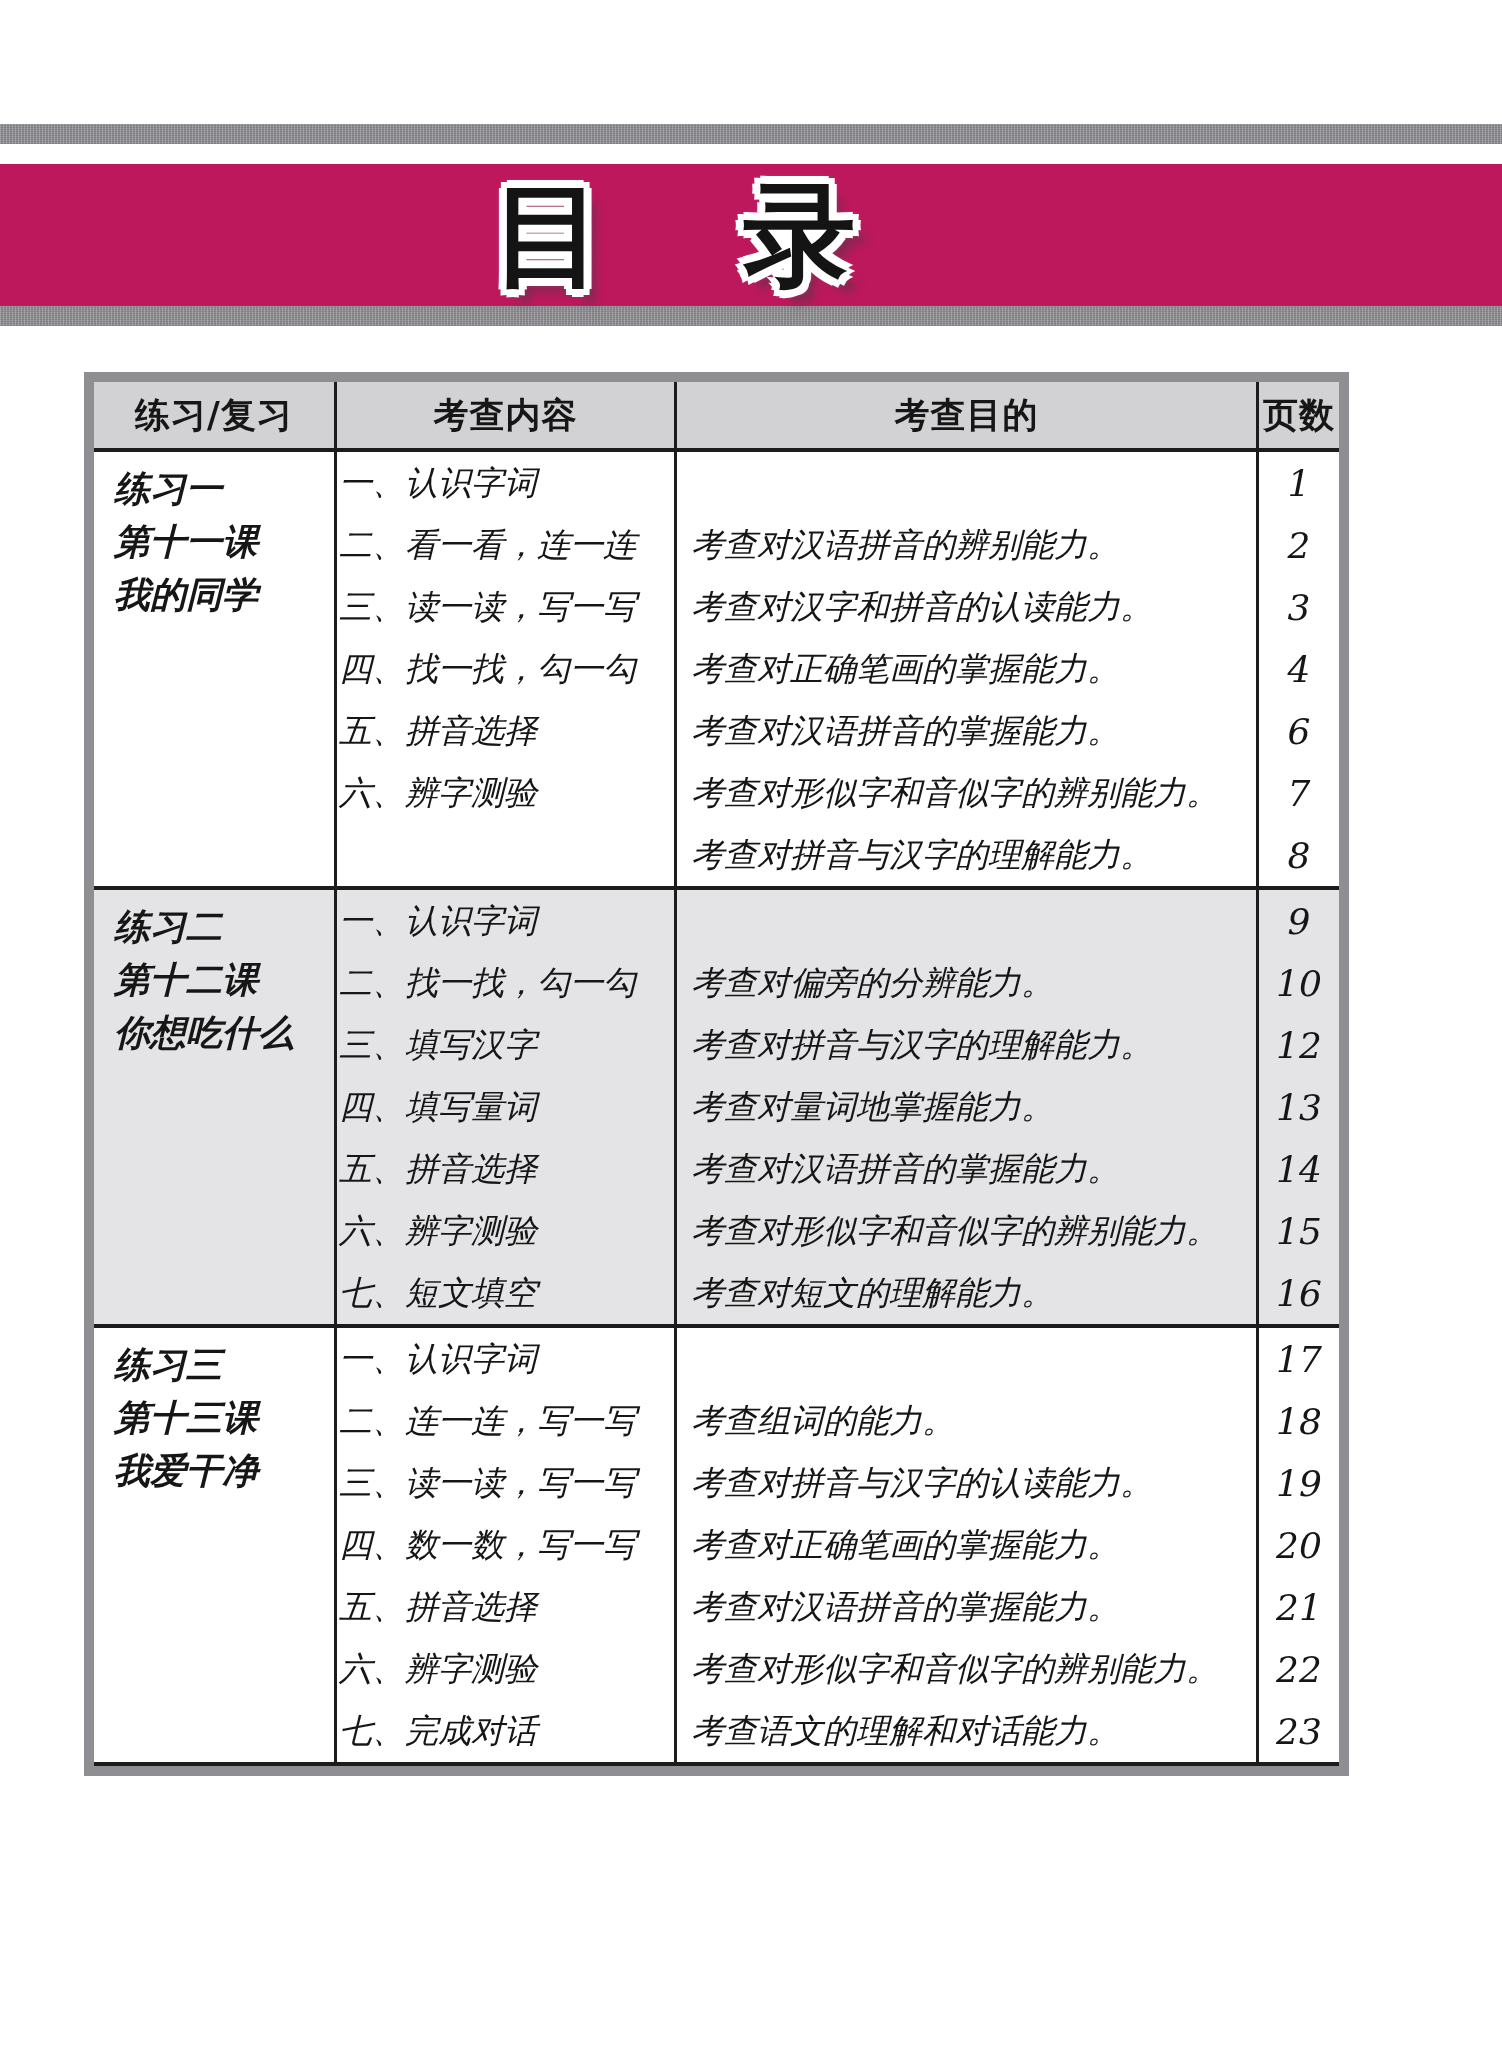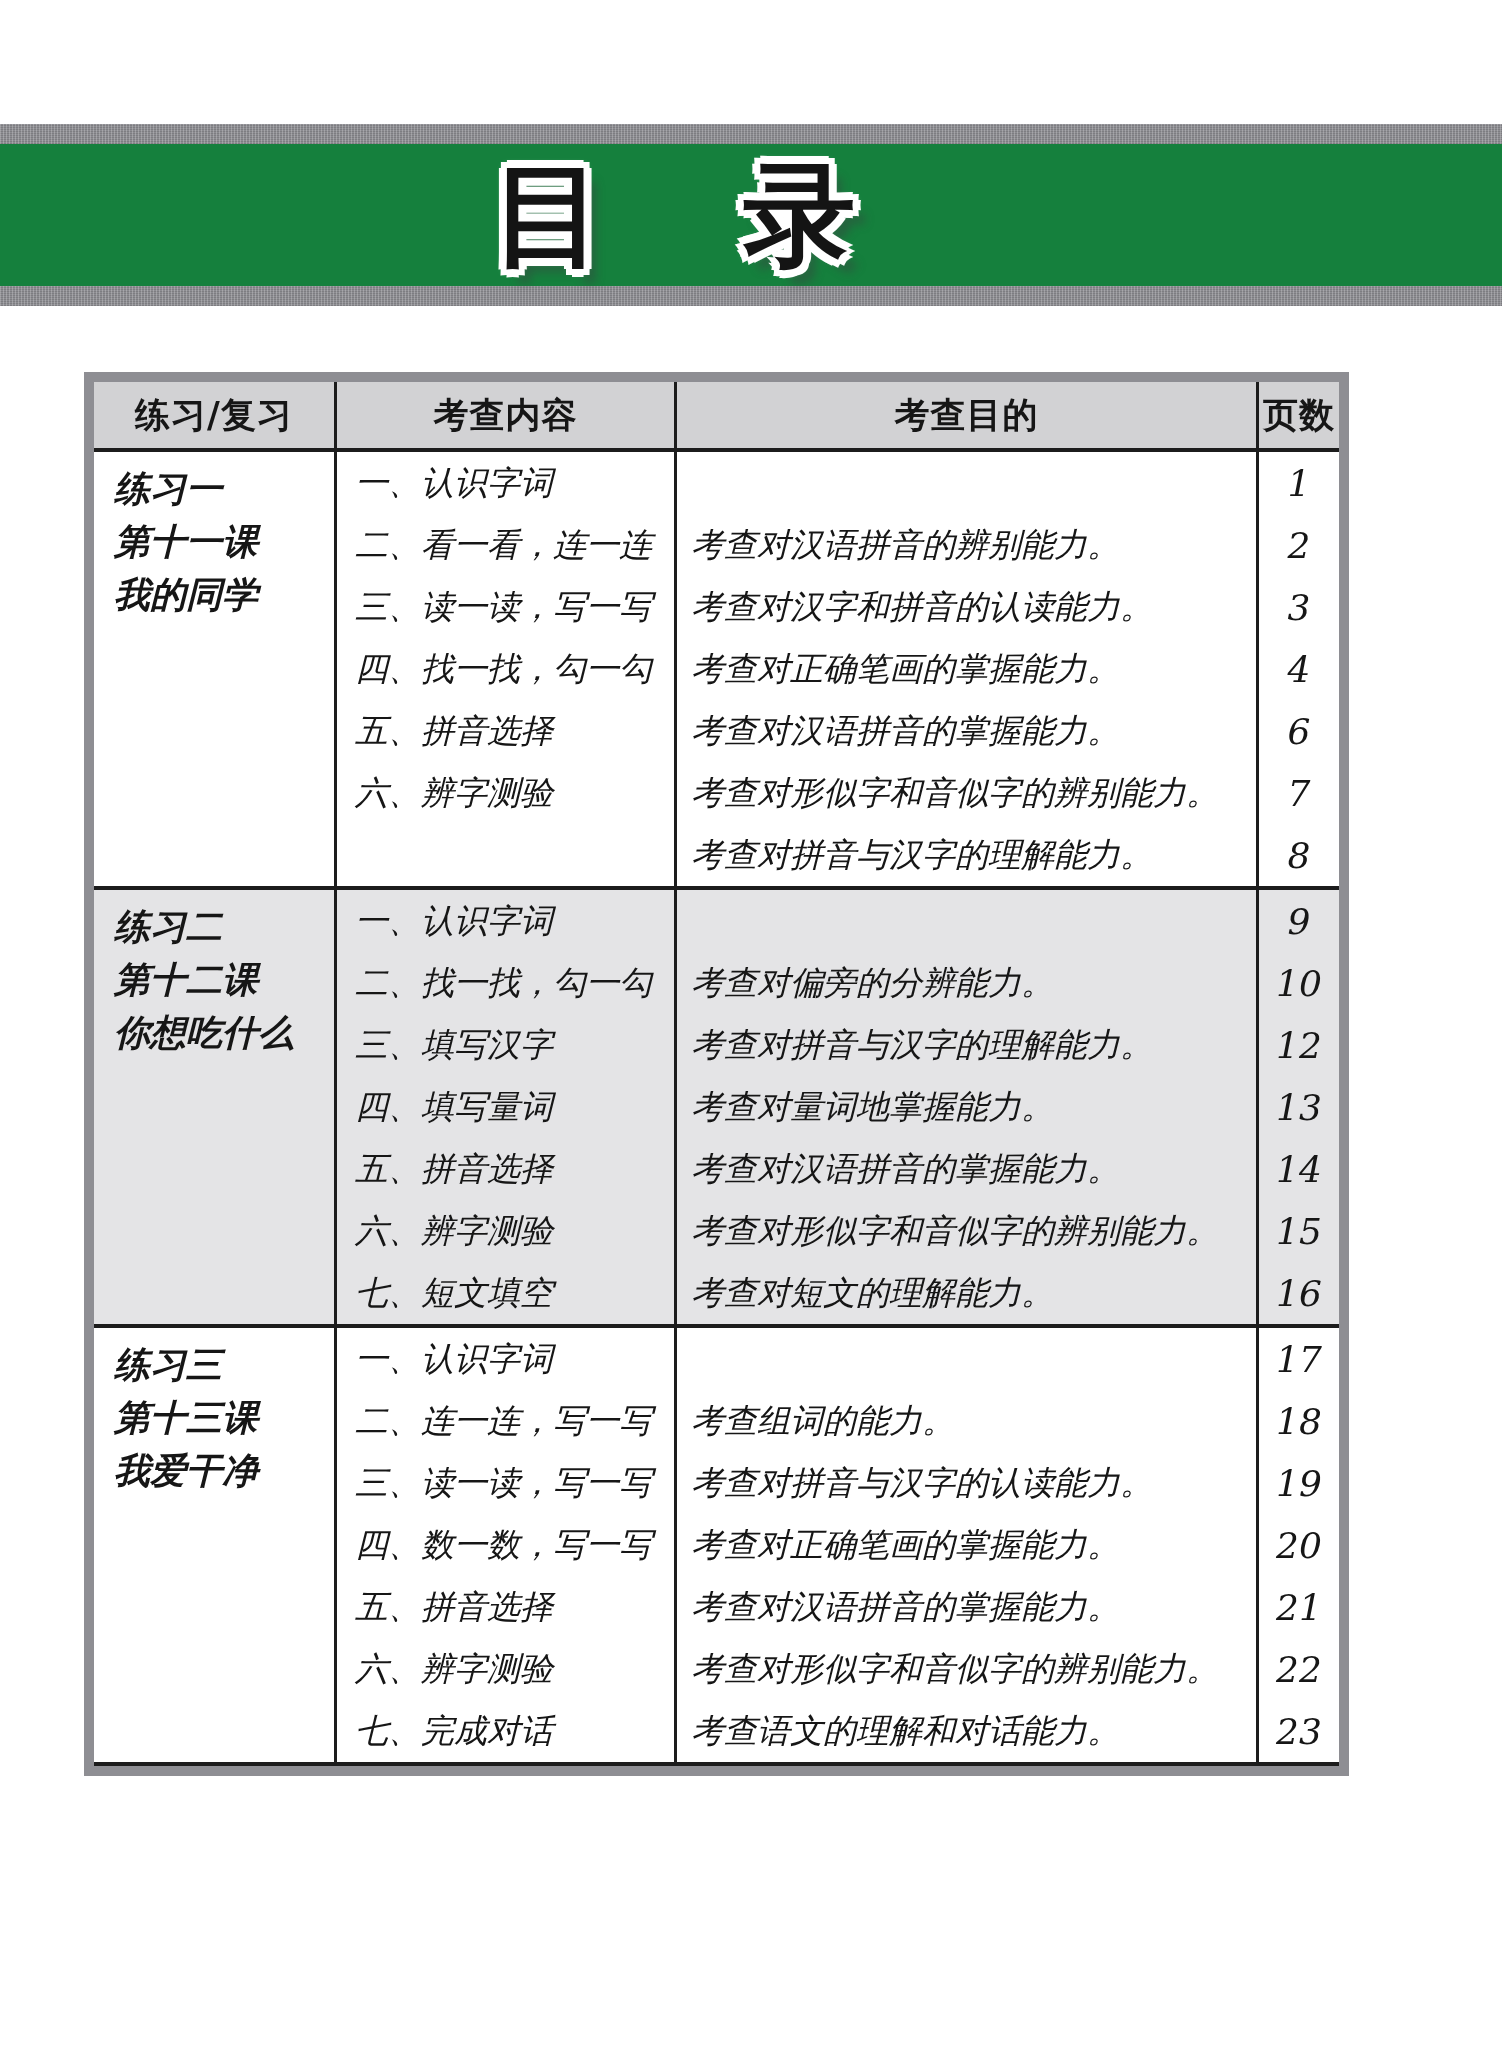--- a/index.html
+++ b/index.html
@@ -11,22 +11,22 @@
   }
 
   
   .banner { position:absolute; left:0; top:124px; width:1502px; }
   .banner-strip {
     height:20px; background:#8e8e93;
     background-image:repeating-linear-gradient(90deg, rgba(255,255,255,.22) 0 1px, rgba(0,0,0,0) 1px 3px),
                      repeating-linear-gradient(0deg, rgba(0,0,0,.12) 0 1px, rgba(0,0,0,0) 1px 2px);
   }
   .banner-main {
-    height:142px; background:#15803d;
-    display:flex; align-items:center; justify-content:center;
+    height:142px; background:#be185d;
+    display:flex; align-items:center; justify-content:center;margin-top:20px;
   }
   .banner-title {
     margin:0; font-family:"DejaVu Sans", sans-serif; font-weight:900;
     font-size:112px; line-height:1; letter-spacing:50px; white-space:nowrap;
     transform:translateX(-52px);
     color:#141414;
     text-shadow:
       -8px 0 0 #ffffff, 8px 0 0 #ffffff, 0 -8px 0 #ffffff, 0 8px 0 #ffffff,
       -6px -6px 0 #ffffff, 6px -6px 0 #ffffff, -6px 6px 0 #ffffff, 6px 6px 0 #ffffff,
       0 0 10px #ffffff, 12px 14px 10px rgba(60,60,65,.45);
@@ -54,21 +54,21 @@
   .section + .section { border-top:4px solid #1c1c1c; }
   .section:last-child { border-bottom:4px solid #1c1c1c; }
 
   .label-cell { padding:10px 8px 0 20px; }
   .label-line {
     font-family:"DejaVu Sans", sans-serif; font-weight:700;
     font-size:36px; line-height:53px; white-space:nowrap;
   }
 
   .row-slot { height:62px; display:flex; align-items:center; white-space:nowrap; }
-  .content-text { padding-left:18px; font-family:"DejaVu Serif", serif; font-size:33px; }
+  .content-text { padding-left:2px; font-family:"DejaVu Serif", serif; font-size:33px; }
   .purpose-text { padding-left:14px; font-family:"DejaVu Serif", serif; font-size:33px; }
   .page-num   { justify-content:center; font-family:"DejaVu Serif", serif; font-size:36px; }
 </style>
 </head>
 <body>
 
 <div class="page">
 
   <div class="banner">
     <div class="banner-strip"></div>

